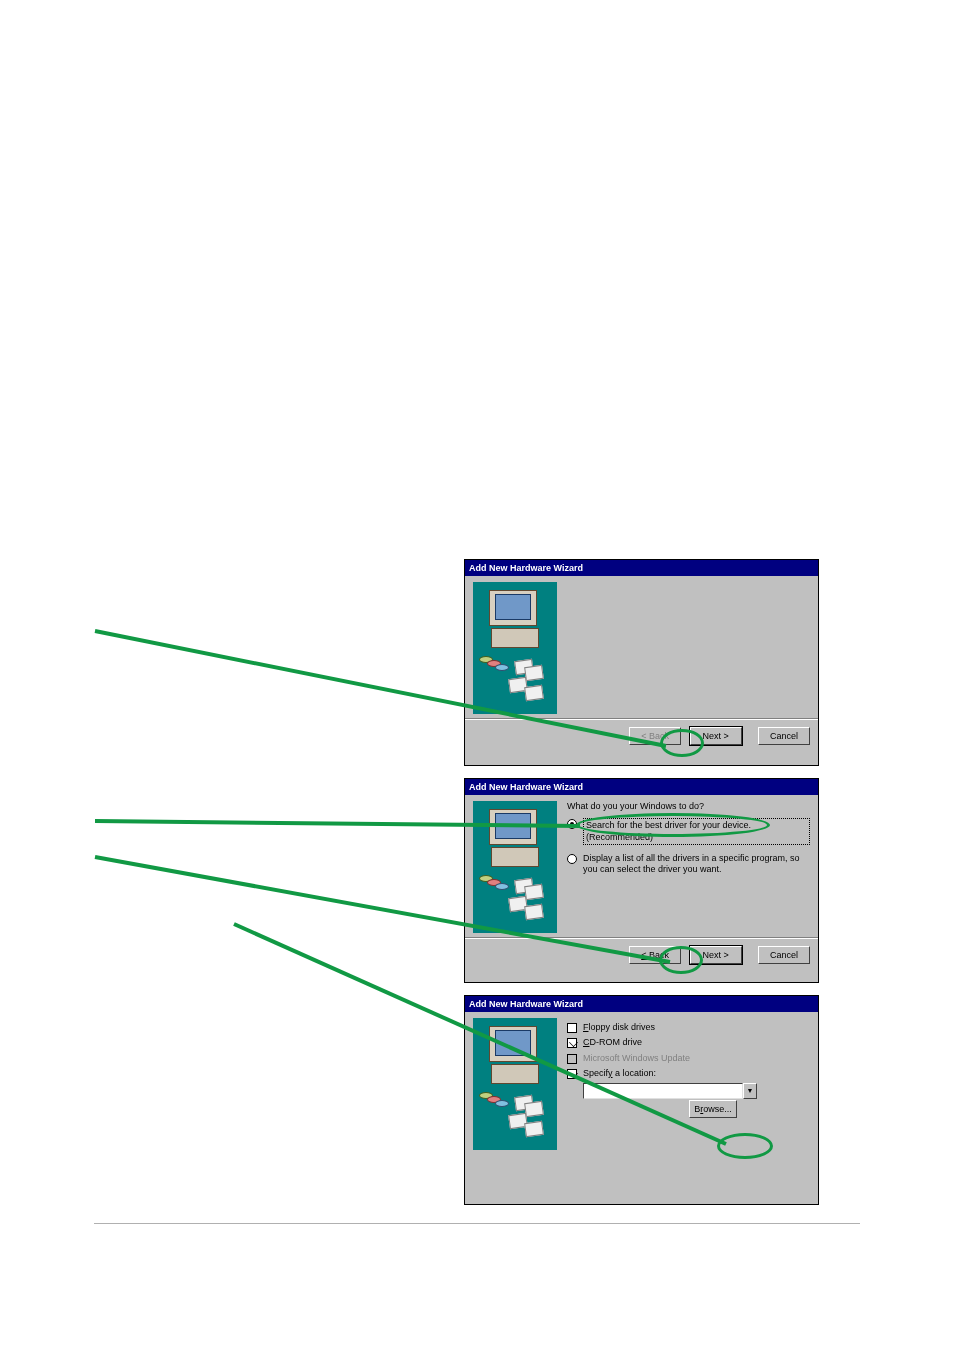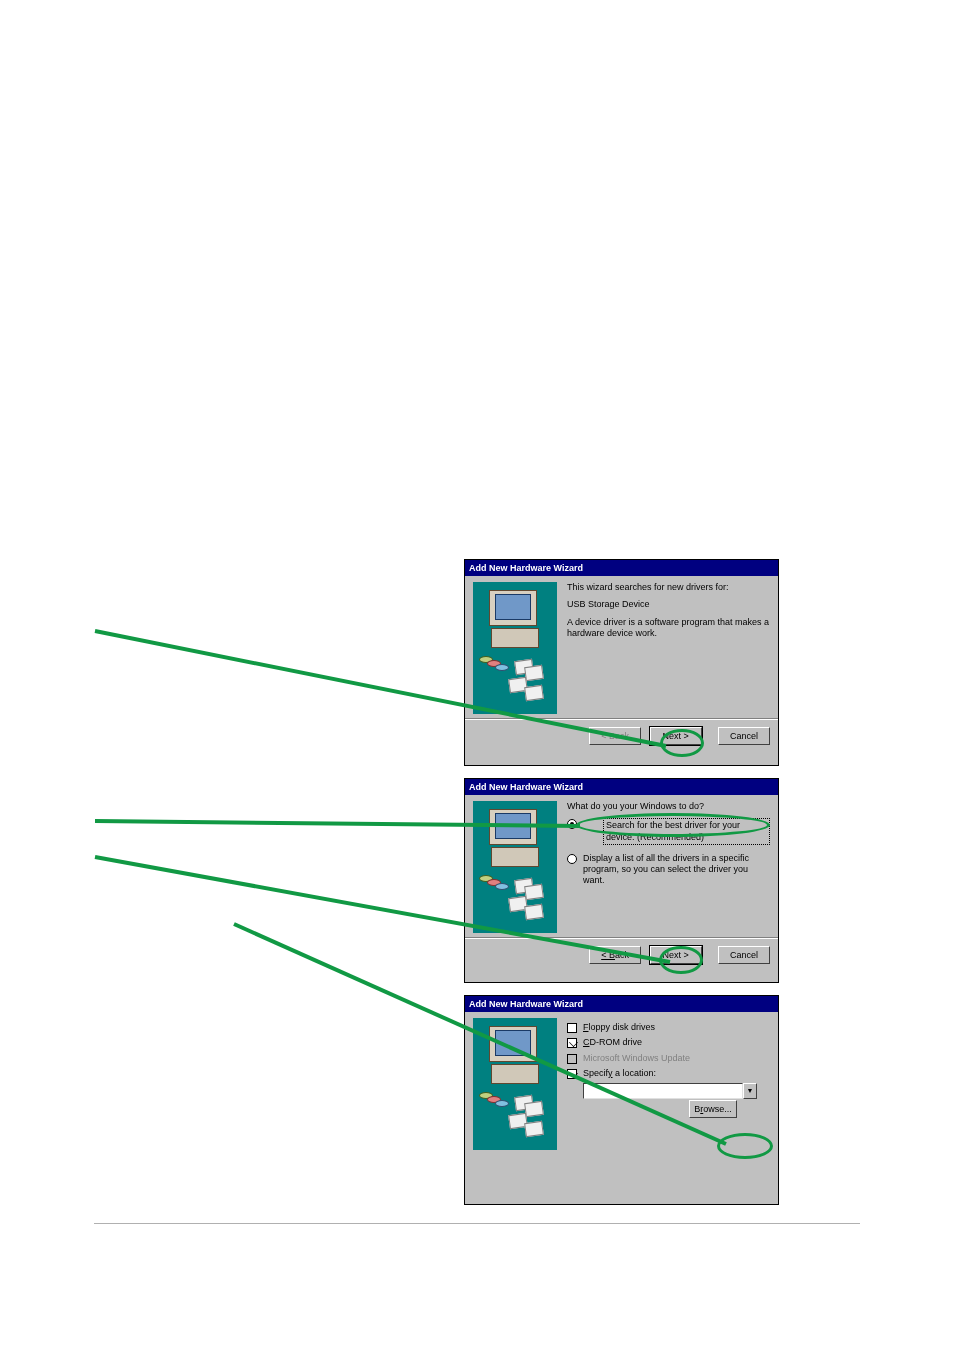--- a/index.html
+++ b/index.html
@@ -11,21 +11,21 @@
     font-family: "MS Sans Serif", Tahoma, Arial, sans-serif;
     position: relative;
   }
   .page {
     position: relative;
     width: 954px;
     height: 1351px;
   }
   .dialog {
     position: absolute;
-    width: 315px;
+    width: 355px;
     background: #c0c0c0;
     border: 1px solid #000;
   }
   .titlebar {
     height: 16px;
     background: #000080;
     color: #ffffff;
     font-size: 9px;
     font-weight: bold;
     padding: 2px 4px;
@@ -119,21 +119,20 @@
     width: 8px; height: 8px;
     border-left: 1.5px solid #000;
     border-bottom: 1.5px solid #000;
     transform: rotate(-45deg) scale(0.7);
   }
   .disabled-text { color: #808080; }
   .dotted-box {
     border: 1px dotted #000;
     padding: 1px 2px;
     display: inline-block;
-    margin-left: 20px;
   }
   .location-input {
     width: 160px;
     height: 16px;
     background: #fff;
     border-top: 1px solid #404040;
     border-left: 1px solid #404040;
     border-right: 1px solid #e0e0e0;
     border-bottom: 1px solid #e0e0e0;
     display: inline-block;
@@ -222,25 +221,20 @@
             <div class="disc d2"></div>
             <div class="disc d3"></div>
           </div>
         <div class="docs">
             <div class="doc d1"></div>
             <div class="doc d2"></div>
             <div class="doc d3"></div>
             <div class="doc d4"></div>
           </div>
       </div>
-      <div class="content">
-        <p>This wizard searches for new drivers for:</p>
-        <p class="device-name">USB Storage Device</p>
-        <p>A device driver is a software program that makes a hardware device work.</p>
-      </div>
     </div>
     <div class="button-row">
       <span class="winbtn disabled">&lt; Back</span>
       <span class="winbtn default">Next &gt;</span>
       <span class="winbtn" style="margin-left:12px;">Cancel</span>
     </div>
   </div>
 
   <div class="dialog" style="left:464px; top:778px; height:205px;">
     <div class="titlebar">Add New Hardware Wizard</div>

